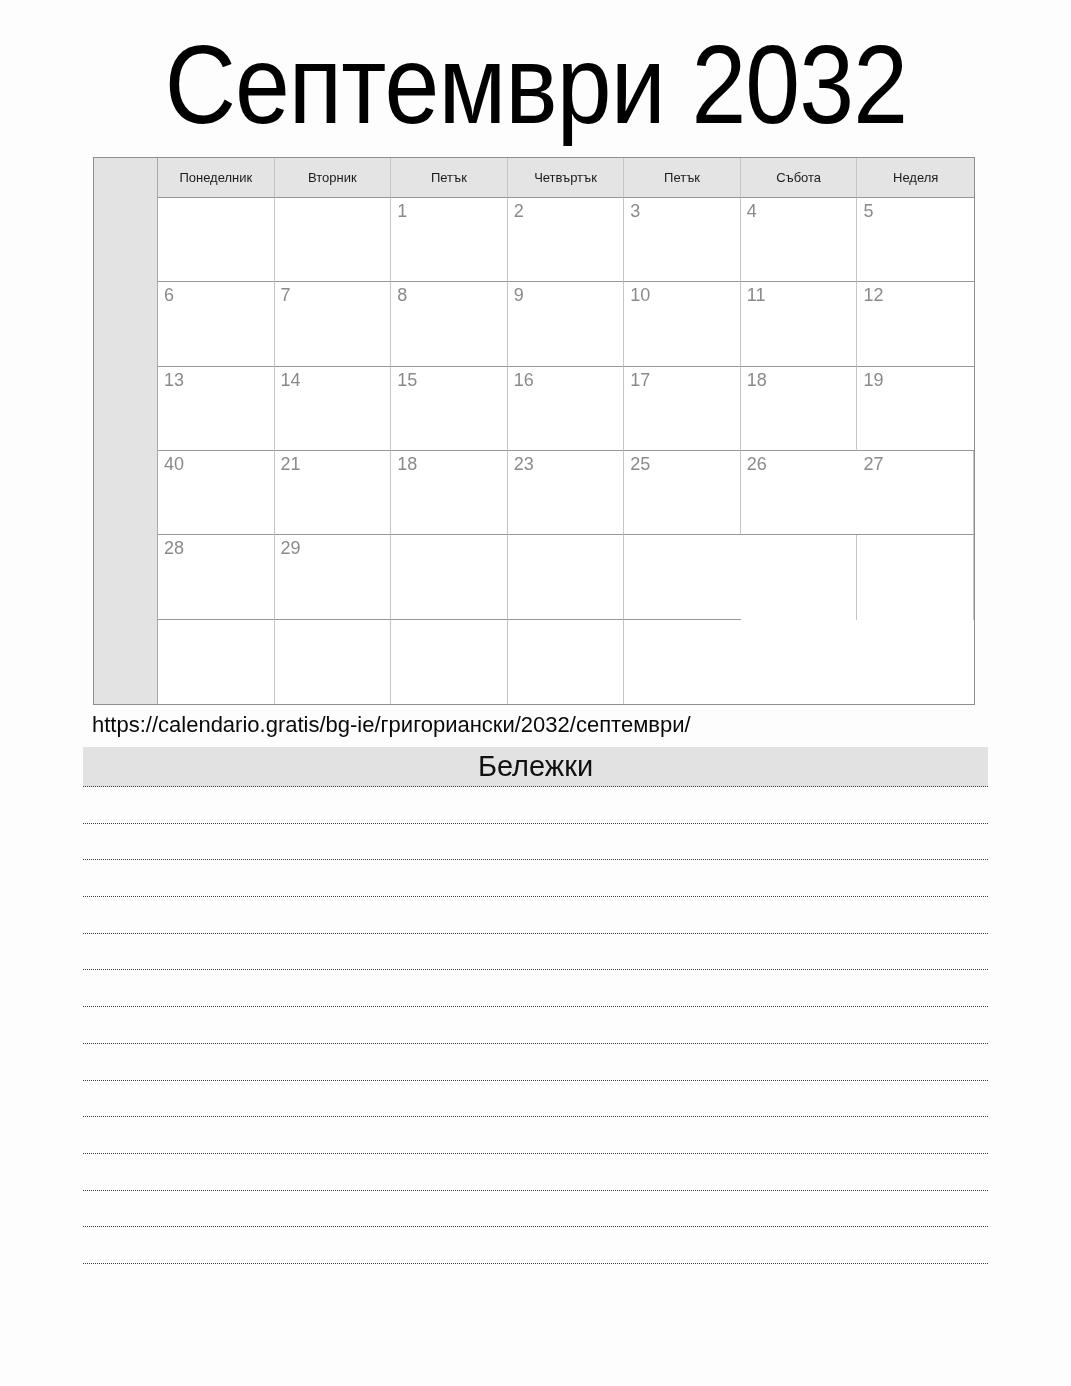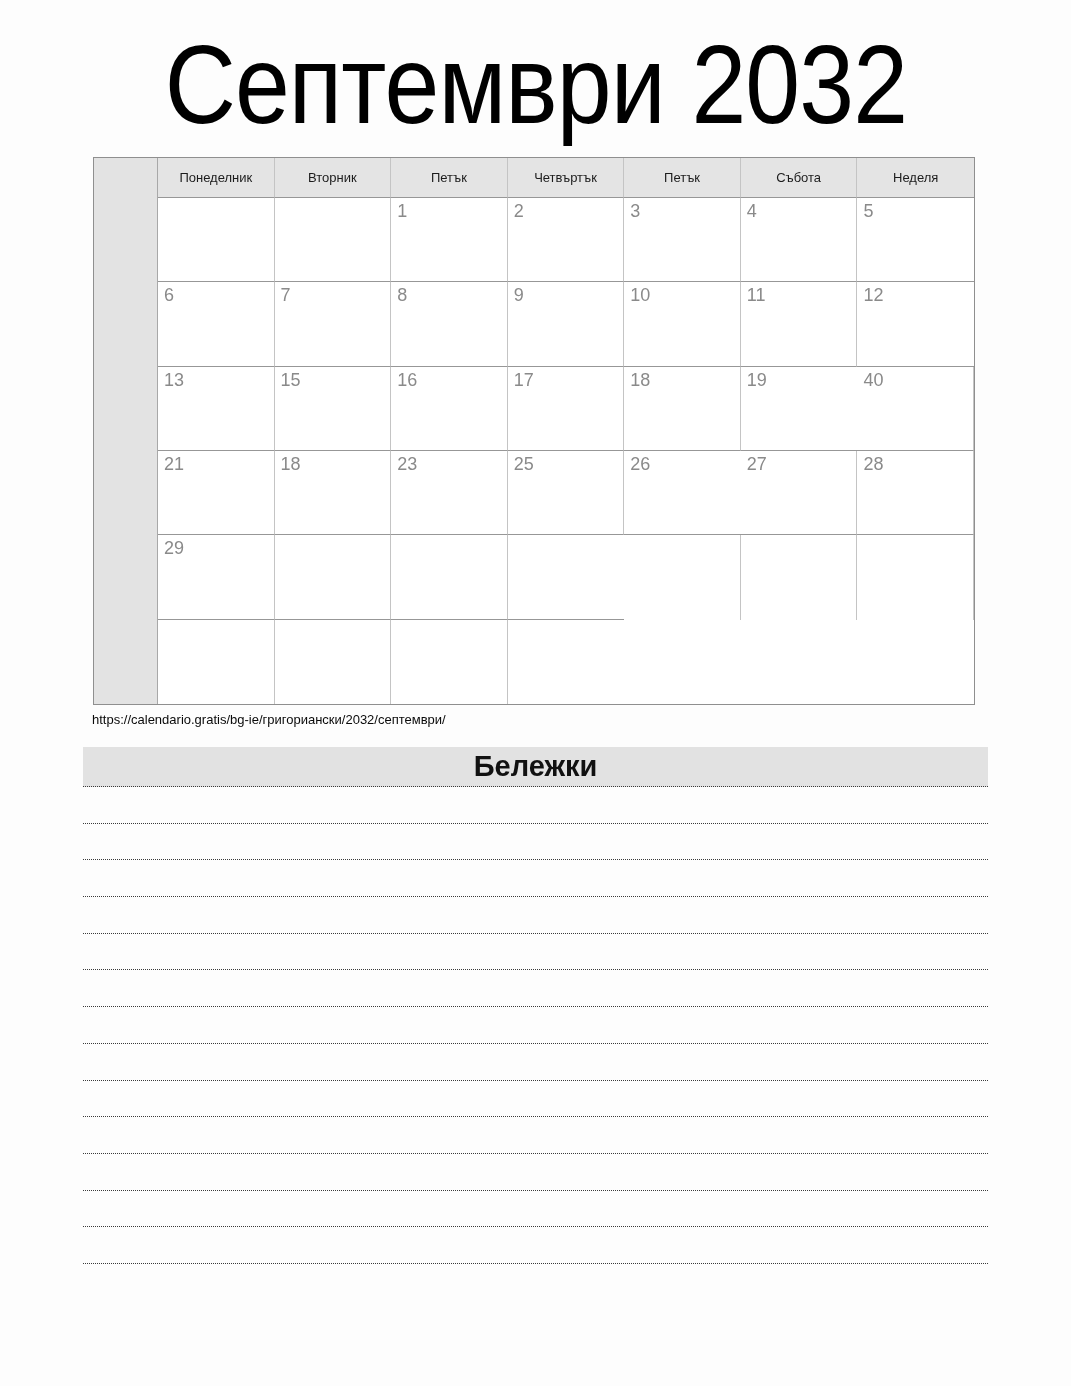--- a/index.html
+++ b/index.html
@@ -22,27 +22,27 @@
   .cal-head{background:#e4e4e4;border-right:1px solid #c4c4c4;border-bottom:1px solid #979797;
             display:flex;align-items:center;justify-content:center;
             font-size:13px;color:#1c1c1c;}
   .cal-cell{border-right:1px solid #c4c4c4;border-bottom:1px solid #979797;
             font-size:18px;color:#8a8a8a;padding:3px 0 0 6px;
             box-sizing:border-box;background:#fff;line-height:1.2;}
   .col-last{border-right:none;}
   .row-last{border-bottom:none;}
 
   
-  .url-line{position:absolute;left:92px;top:712px;font-size:13px;color:#0a0a0a;}
+  .url-line{position:absolute;left:92px;top:712px;font-size:22px;color:#0a0a0a;}
 
   
   .notes{position:absolute;left:83px;top:747px;width:905px;}
   .notes-header{height:39px;background:#e2e2e2;border-bottom:1px dotted #3a3a3a;
                 display:flex;align-items:center;justify-content:center;
-                font-size:29px;color:#111;font-weight:bold;}
+                font-size:29px;color:#111;}
   .note-line{height:35.7px;border-bottom:1px dotted #3a3a3a;}
 </style>
 </head>
 <body>
 
 <div class="page">
 
   <h1 class="title"><span class="title-inner">Септември 2032</span></h1>
 
   <div class="calendar" id="cal-grid">
@@ -63,20 +63,21 @@
       <div class="cal-cell">4</div>
       <div class="cal-cell col-last">5</div>
       <div class="cal-cell">6</div>
       <div class="cal-cell">7</div>
       <div class="cal-cell">8</div>
       <div class="cal-cell">9</div>
       <div class="cal-cell">10</div>
       <div class="cal-cell">11</div>
       <div class="cal-cell col-last">12</div>
       <div class="cal-cell">13</div>
+      <div class="cal-cell">14</div>
       <div class="cal-cell">15</div>
       <div class="cal-cell">16</div>
       <div class="cal-cell">17</div>
       <div class="cal-cell">18</div>
       <div class="cal-cell col-last">19</div>
       <div class="cal-cell">40</div>
       <div class="cal-cell">21</div>
       <div class="cal-cell">18</div>
       <div class="cal-cell">23</div>
       <div class="cal-cell">25</div>

